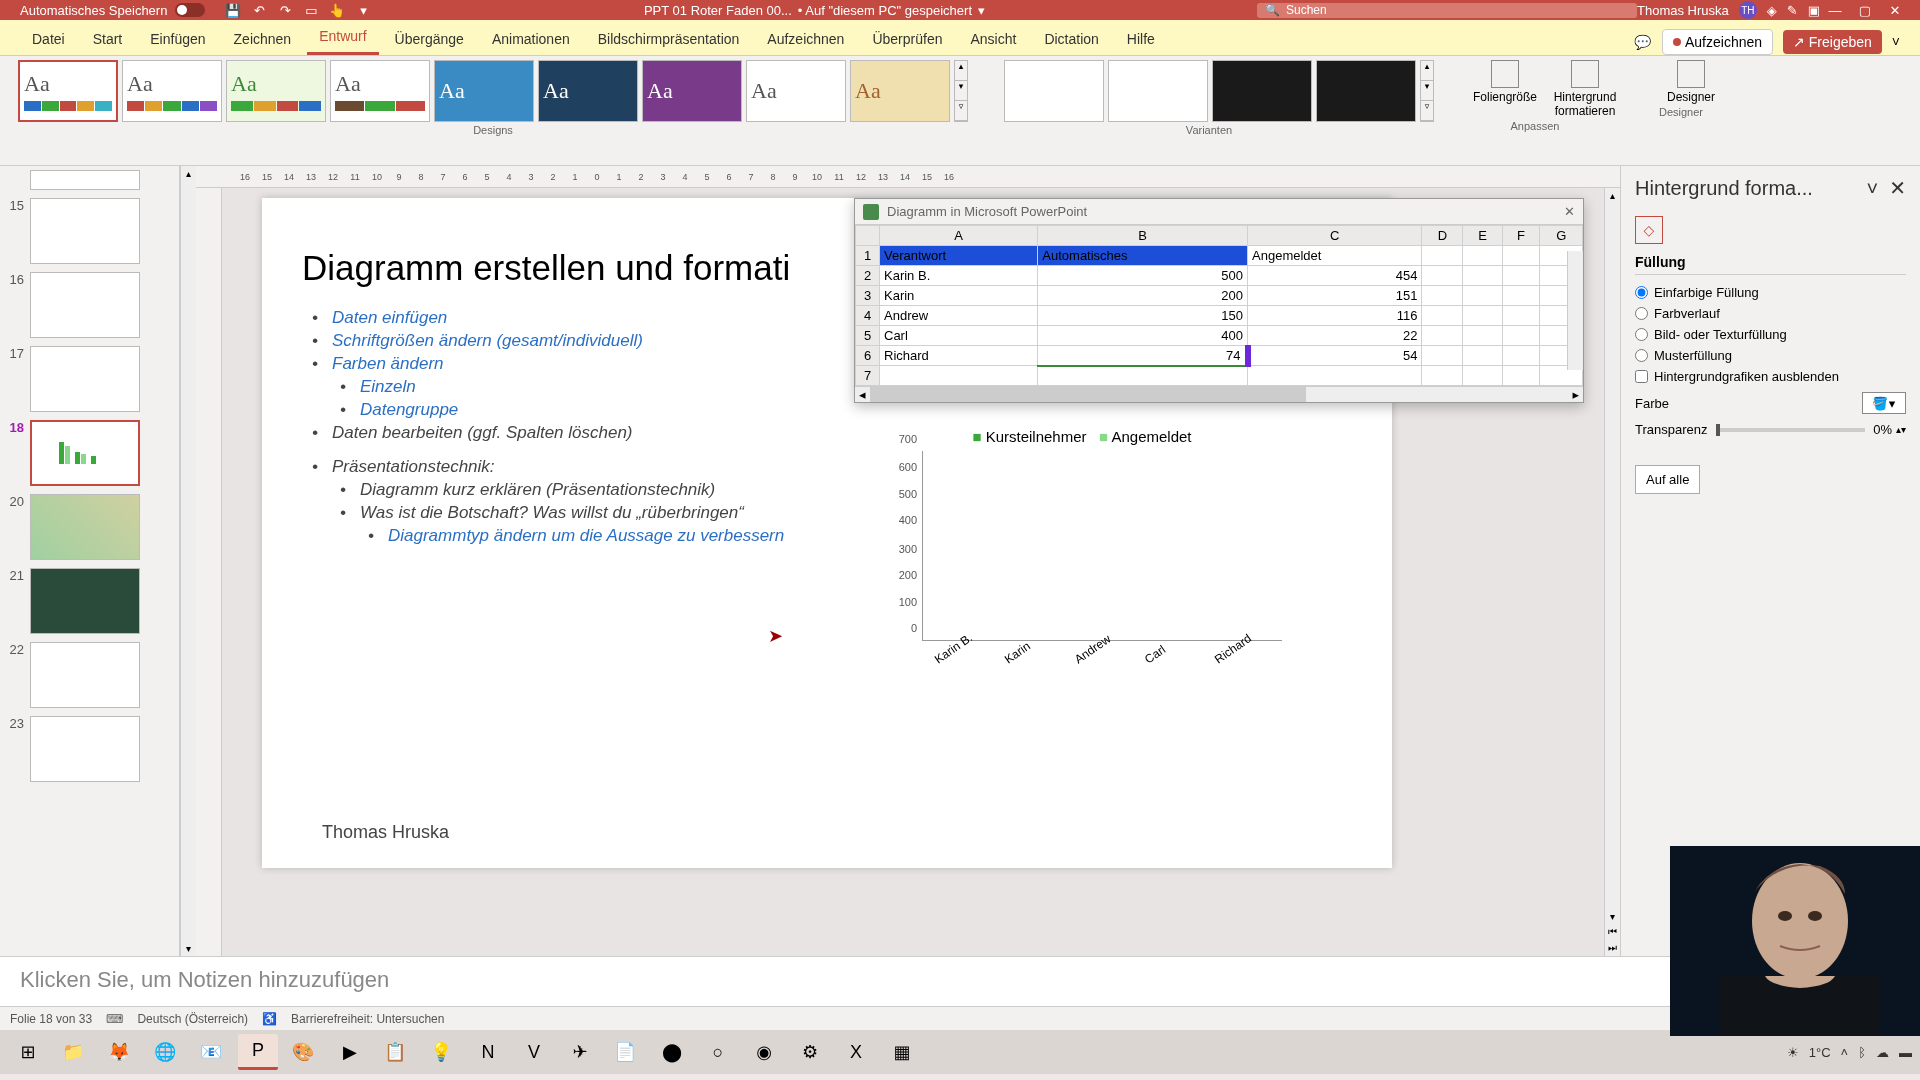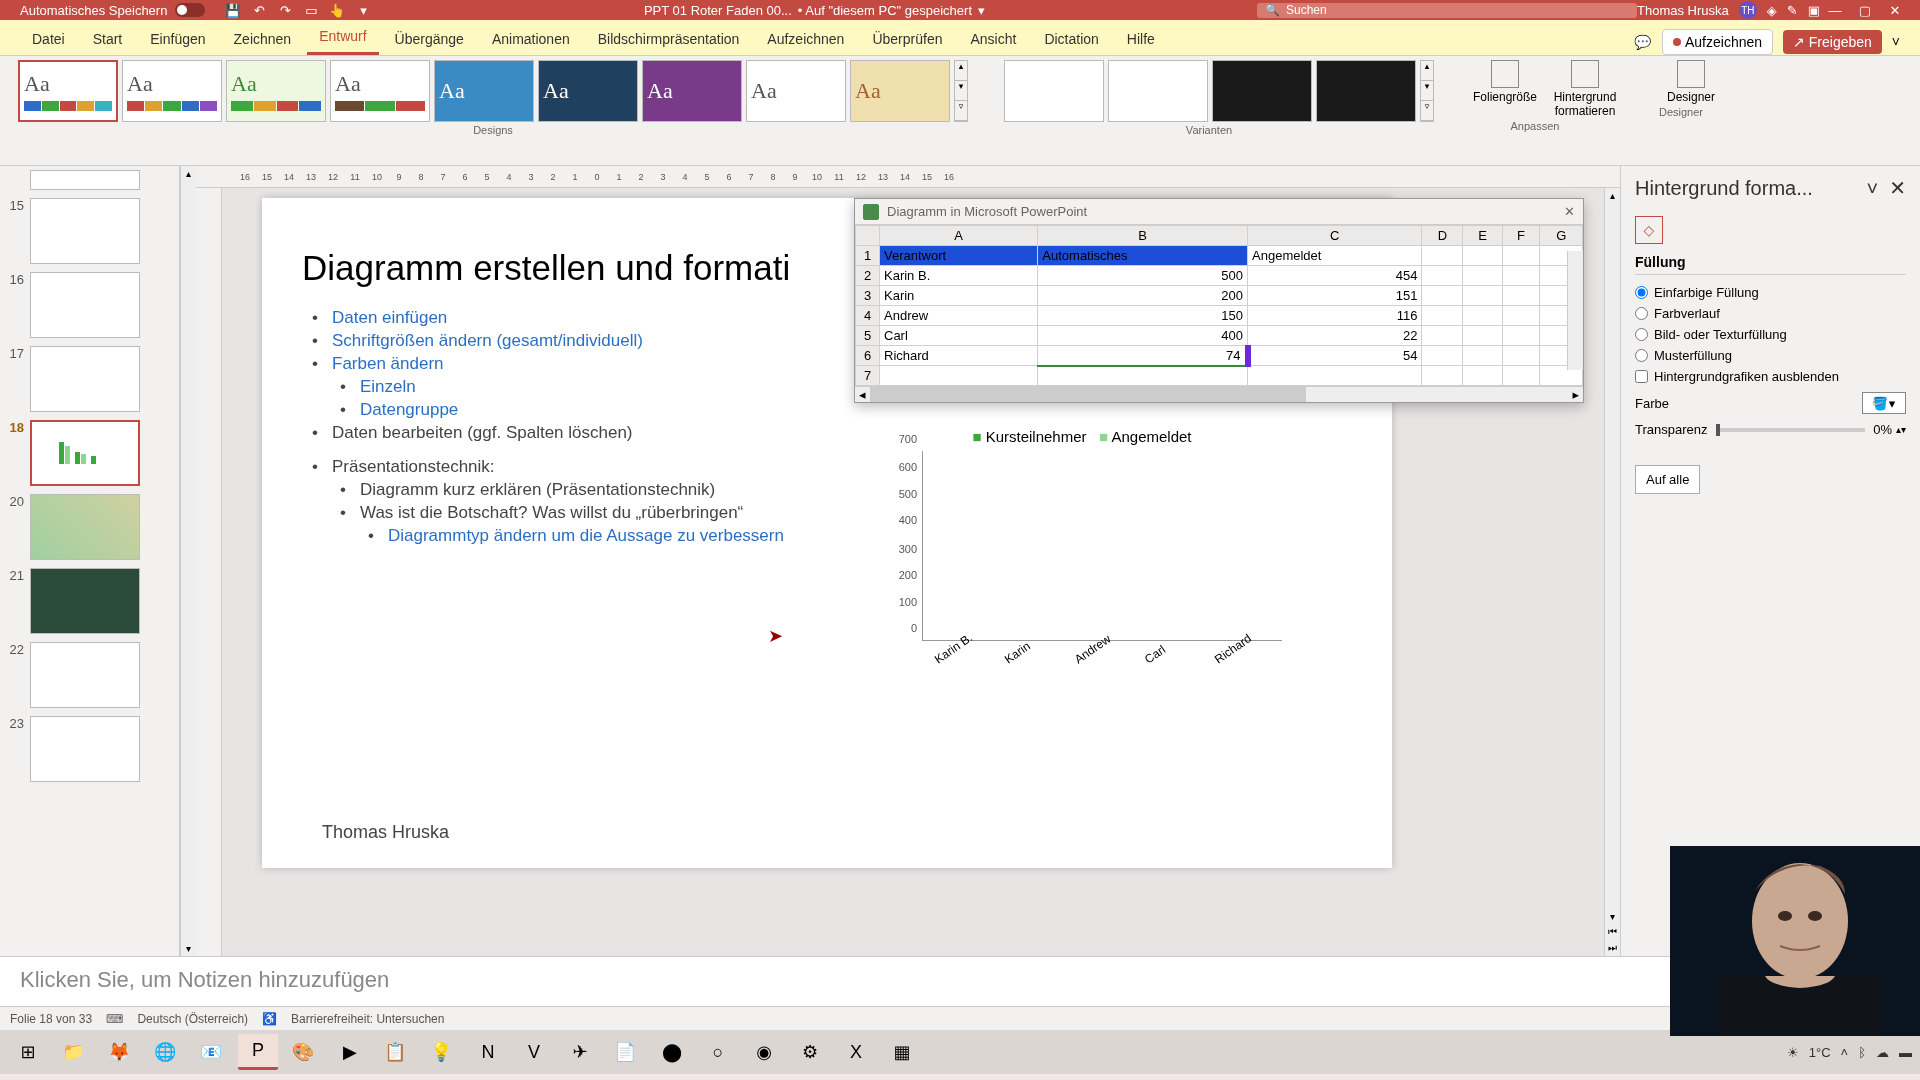--- a/index.html
+++ b/index.html
@@ -48,33 +48,33 @@
 .ribbon-spin span { flex:1; text-align:center; border-bottom:1px solid #bbb; }
 
 
 .main { display:flex; height:790px; background:#e8e4e4; }
 
 
 .thumbs { width:180px; background:#f3f0f0; overflow:hidden; border-right:1px solid #ccc; padding:4px; }
 .thumb-item { display:flex; gap:6px; margin-bottom:8px; }
 .thumb-item .num { width:20px; font-size:13px; color:#555; text-align:right; }
 .thumb-item .slide-mini { width:110px; height:66px; background:#fff; border:1px solid #bbb; display:flex; align-items:center; justify-content:center; font-size:6px; color:#999; }
-.thumb-item.active .num { color:#a16207; font-weight:bold; }
+.thumb-item.active .num { color:#a21caf; font-weight:bold; }
 .thumb-item.active .slide-mini { border:2px solid #c24a40; }
 
 
 .editor { flex:1; display:flex; flex-direction:column; position:relative; }
 .ruler-h { height:22px; background:#f3f0f0; border-bottom:1px solid #ccc; font-size:9px; color:#555; display:flex; align-items:center; padding-left:40px; gap:4px; overflow:hidden; }
 .ruler-h span { width:18px; text-align:center; }
 .editor-body { flex:1; display:flex; }
 .ruler-v { width:26px; background:#f3f0f0; border-right:1px solid #ccc; }
 .canvas { flex:1; background:#e8e4e4; position:relative; overflow:hidden; }
 .slide { position:absolute; left:40px; top:10px; width:1130px; height:670px; background:#fff; box-shadow:0 0 8px rgba(0,0,0,0.2); padding:50px 40px; }
 .slide h1 { font-size:35px; color:#000000; font-weight:400; margin-bottom:20px; }
-.slide ul { list-style:none; padding-left:30px; font-size:17px; color:#444; }
+.slide ul { list-style:none; padding-left:30px; font-size:17px; color:#444;font-style:italic; }
 .slide ul li { margin:3px 0; position:relative; }
 .slide ul li::before { content:"•"; position:absolute; left:-20px; color:#444; }
 .slide ul ul { padding-left:28px; }
 .slide .link { color:#2a6fc4; }
 .slide .author { position:absolute; bottom:25px; left:60px; font-size:18px; color:#444; }
 
 
 .sheet { position:absolute; top:10px; right:20px; width:730px; background:#fff; border:1px solid #999; box-shadow:0 4px 12px rgba(0,0,0,0.25); font-size:13px; }
 .sheet-title { height:26px; background:#f3f0f0; display:flex; align-items:center; padding:0 8px; gap:8px; color:#666; border-bottom:1px solid #ccc; }
 .sheet-title .chicon { width:16px;height:16px;background:#4a8a4a;border-radius:2px; }

